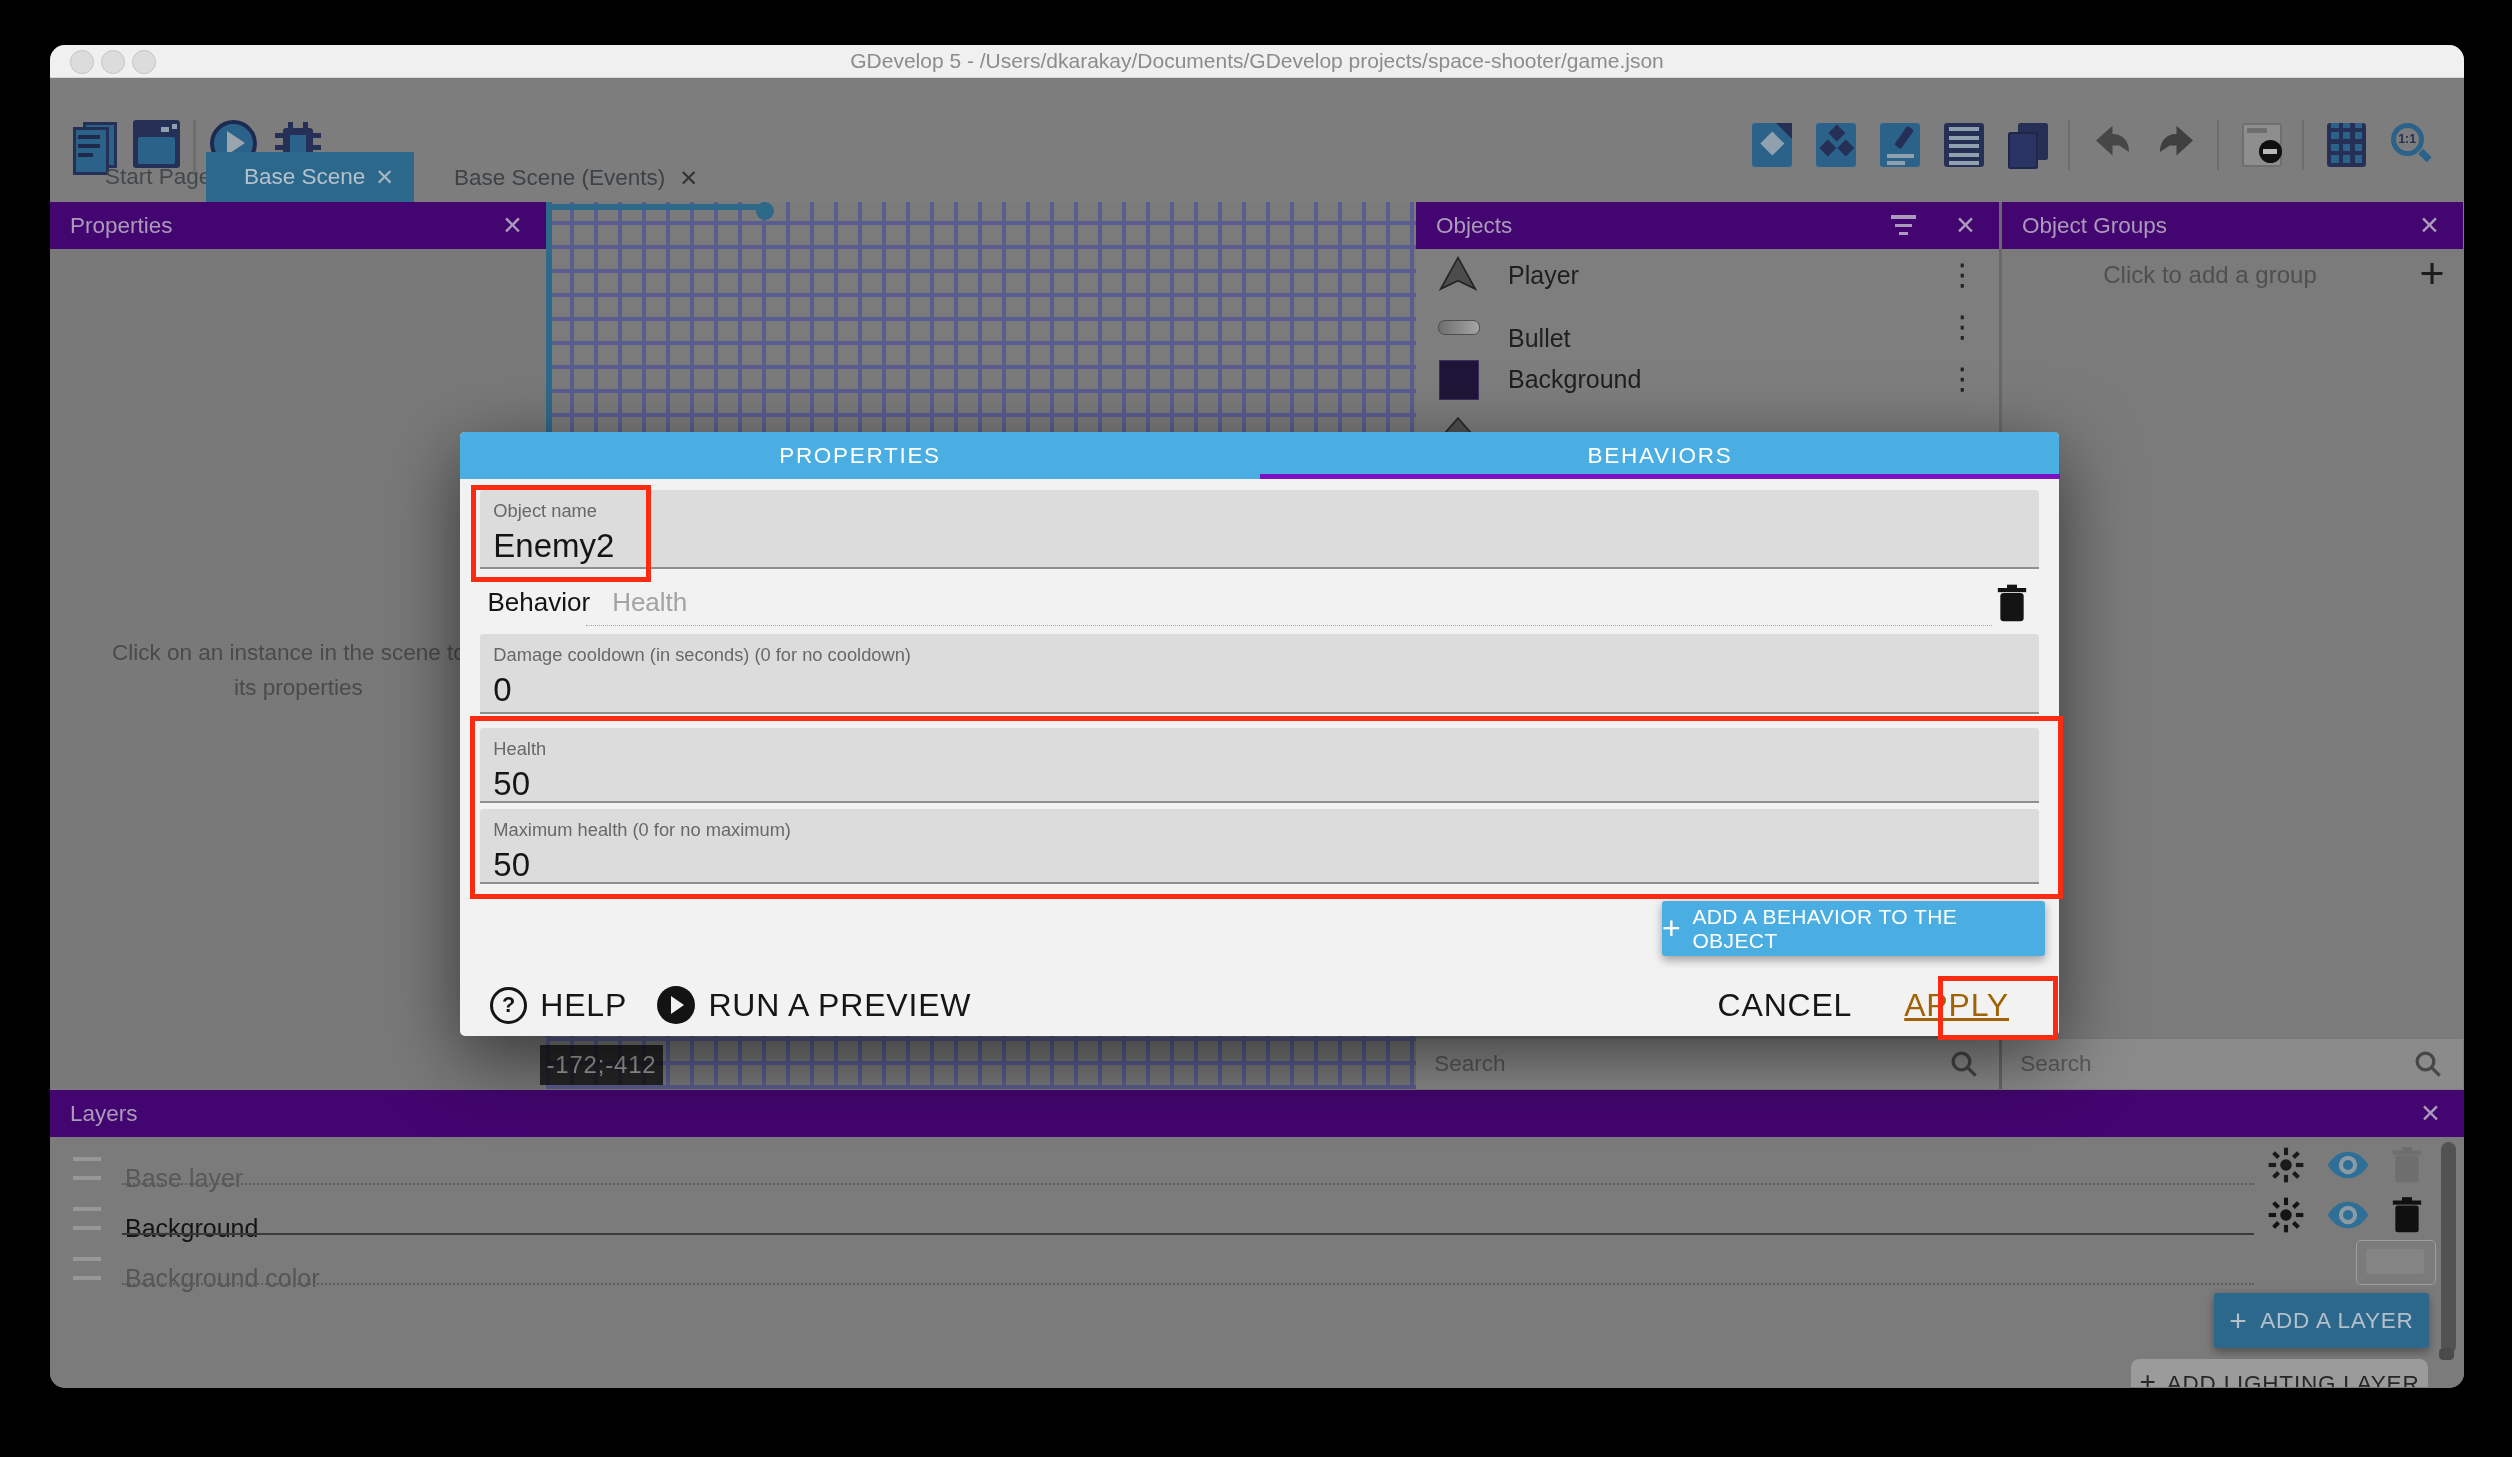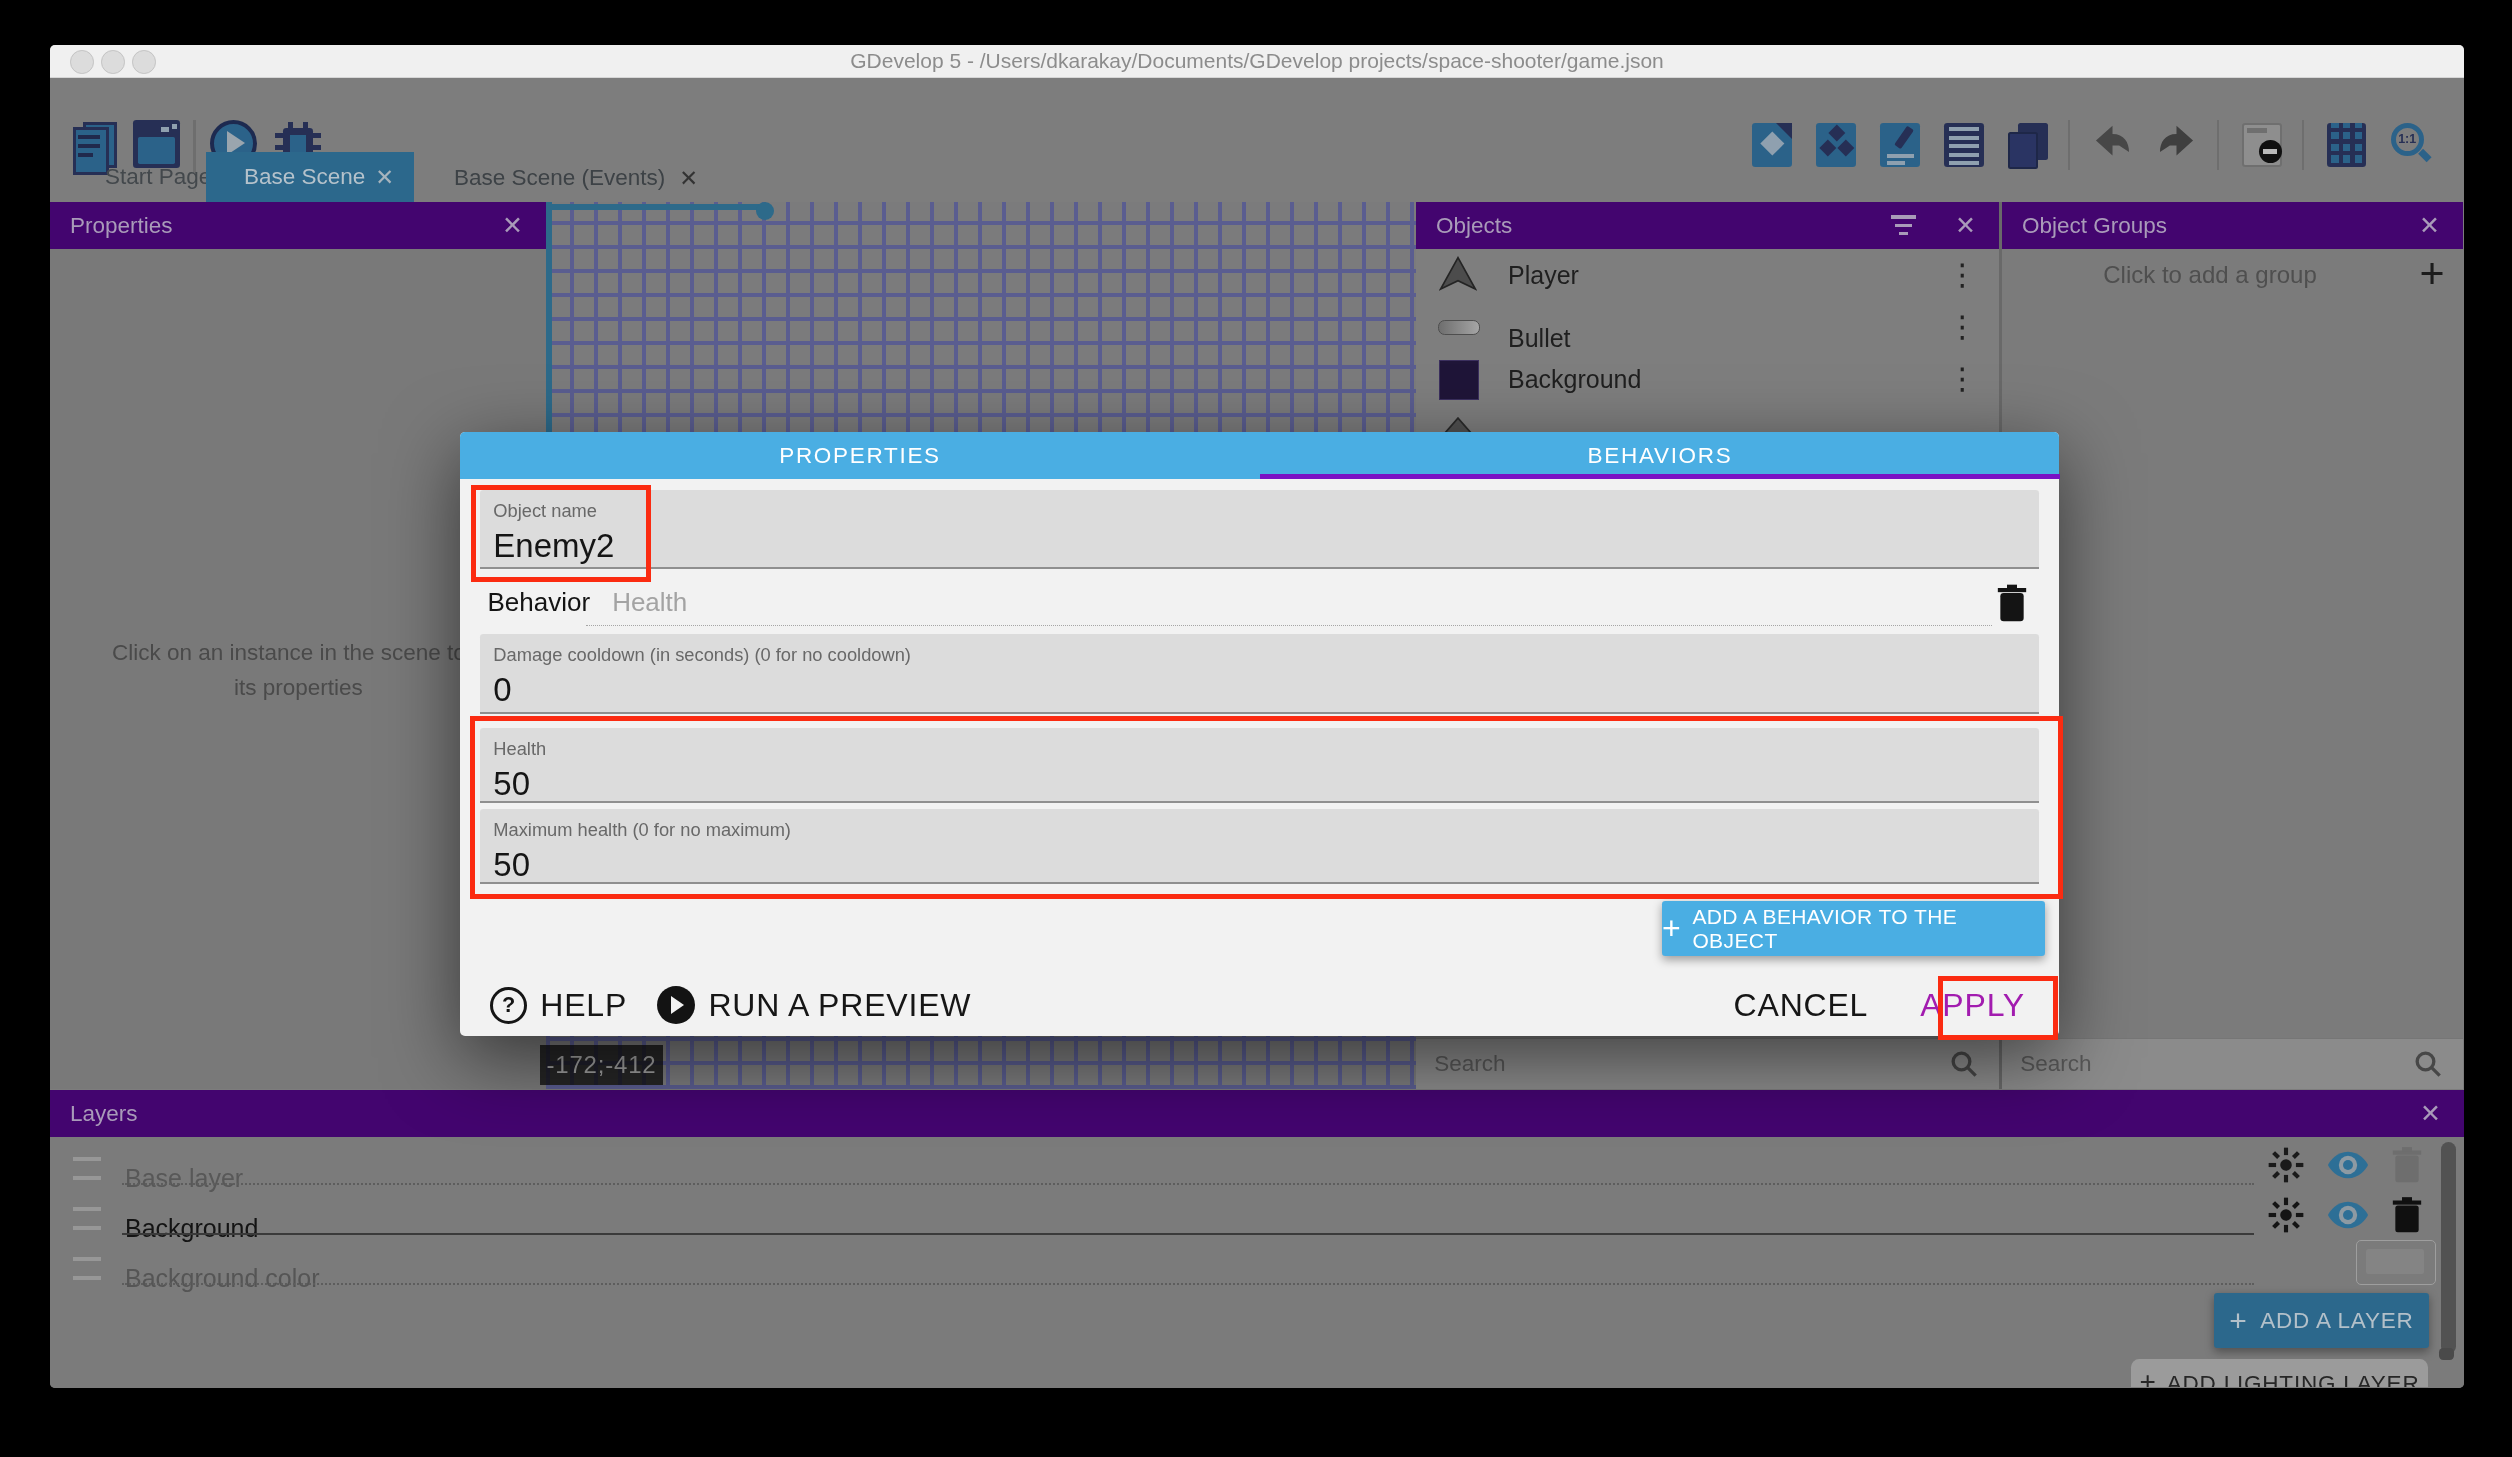--- a/index.html
+++ b/index.html
@@ -1,18 +1,18 @@
 <!DOCTYPE html>
 <html style="font-size:13.3px"><head>
 <meta charset="utf-8">
 <style>
   html,body{margin:0;padding:0;}
   body{width:2512px;height:1458px;background:#000;font-family:"Liberation Sans",sans-serif;position:relative;overflow:hidden;}
   .abs{position:absolute;}
-  #window{position:absolute;left:50px;top:45px;width:2414px;height:1343px;border-radius:5px;background:#7d7d7d;overflow:hidden;}
+  #window{position:absolute;left:50px;top:45px;width:2414px;height:1343px;border-radius:15px;background:#7d7d7d;overflow:hidden;}
   
   #titlebar{left:0;top:0;width:2414px;height:32px;background:#f0f0f0;border-bottom:0.8px solid #d6d6d6;}
   .light{width:21.7px;height:21.7px;border-radius:50%;background:#dcdcdc;border:0.8px solid #c3c3c3;top:5px;}
   #win-title{width:100%;top:4.2px;text-align:center;font-size:21px;color:#8c8c8c;}
   
   #toolbar{left:0;top:32px;width:2414px;height:75px;}
   .tsep{width:2.5px;height:53px;background:#6e6e6e;top:43px;}
   .ticon{top:43px;width:50px;height:52px;}
   .doc{position:absolute;background:#2b6289;border:3.3px solid #262f55;}
   .navyline{position:absolute;height:4.2px;background:#20294c;}
@@ -389,21 +389,21 @@
 
     <div class="abs" style="left:30px;top:548px;width:1539px;height:50px;display:flex;align-items:center;">
       <span style="width:37px;height:37px;border-radius:50%;border:3.3px solid #151515;box-sizing:border-box;text-align:center;line-height:30px;font-size:21.7px;font-weight:bold;color:#151515;">?</span>
       <span class="foot-txt" style="margin-left:13.3px;">HELP</span>
       <span style="position:relative;width:38px;height:38px;border-radius:50%;background:#131313;margin-left:30px;">
         <span style="position:absolute;left:14px;top:10px;width:0;height:0;border-left:13.3px solid #f2f2f2;border-top:9.2px solid transparent;border-bottom:9.2px solid transparent;"></span>
       </span>
       <span class="foot-txt" style="margin-left:13.3px;">RUN A PREVIEW</span>
       <span style="flex:1;"></span>
       <span class="foot-txt">CANCEL</span>
-      <span class="foot-txt" style="margin-left:52px;margin-right:4px;color:#a21caf;">APPLY</span>
+      <span class="foot-txt" style="margin-left:52px;margin-right:20px;color:#a16207;text-decoration:underline;">APPLY</span>
     </div>
   </div>
 
   <div class="red-rect" style="left:421px;top:440px;width:170px;height:87px;"></div>
   <div class="red-rect" style="left:420px;top:671px;width:1583px;height:173px;"></div>
   <div class="red-rect" style="left:1888px;top:931px;width:110px;height:54px;"></div>
 
 </div>
 
 

